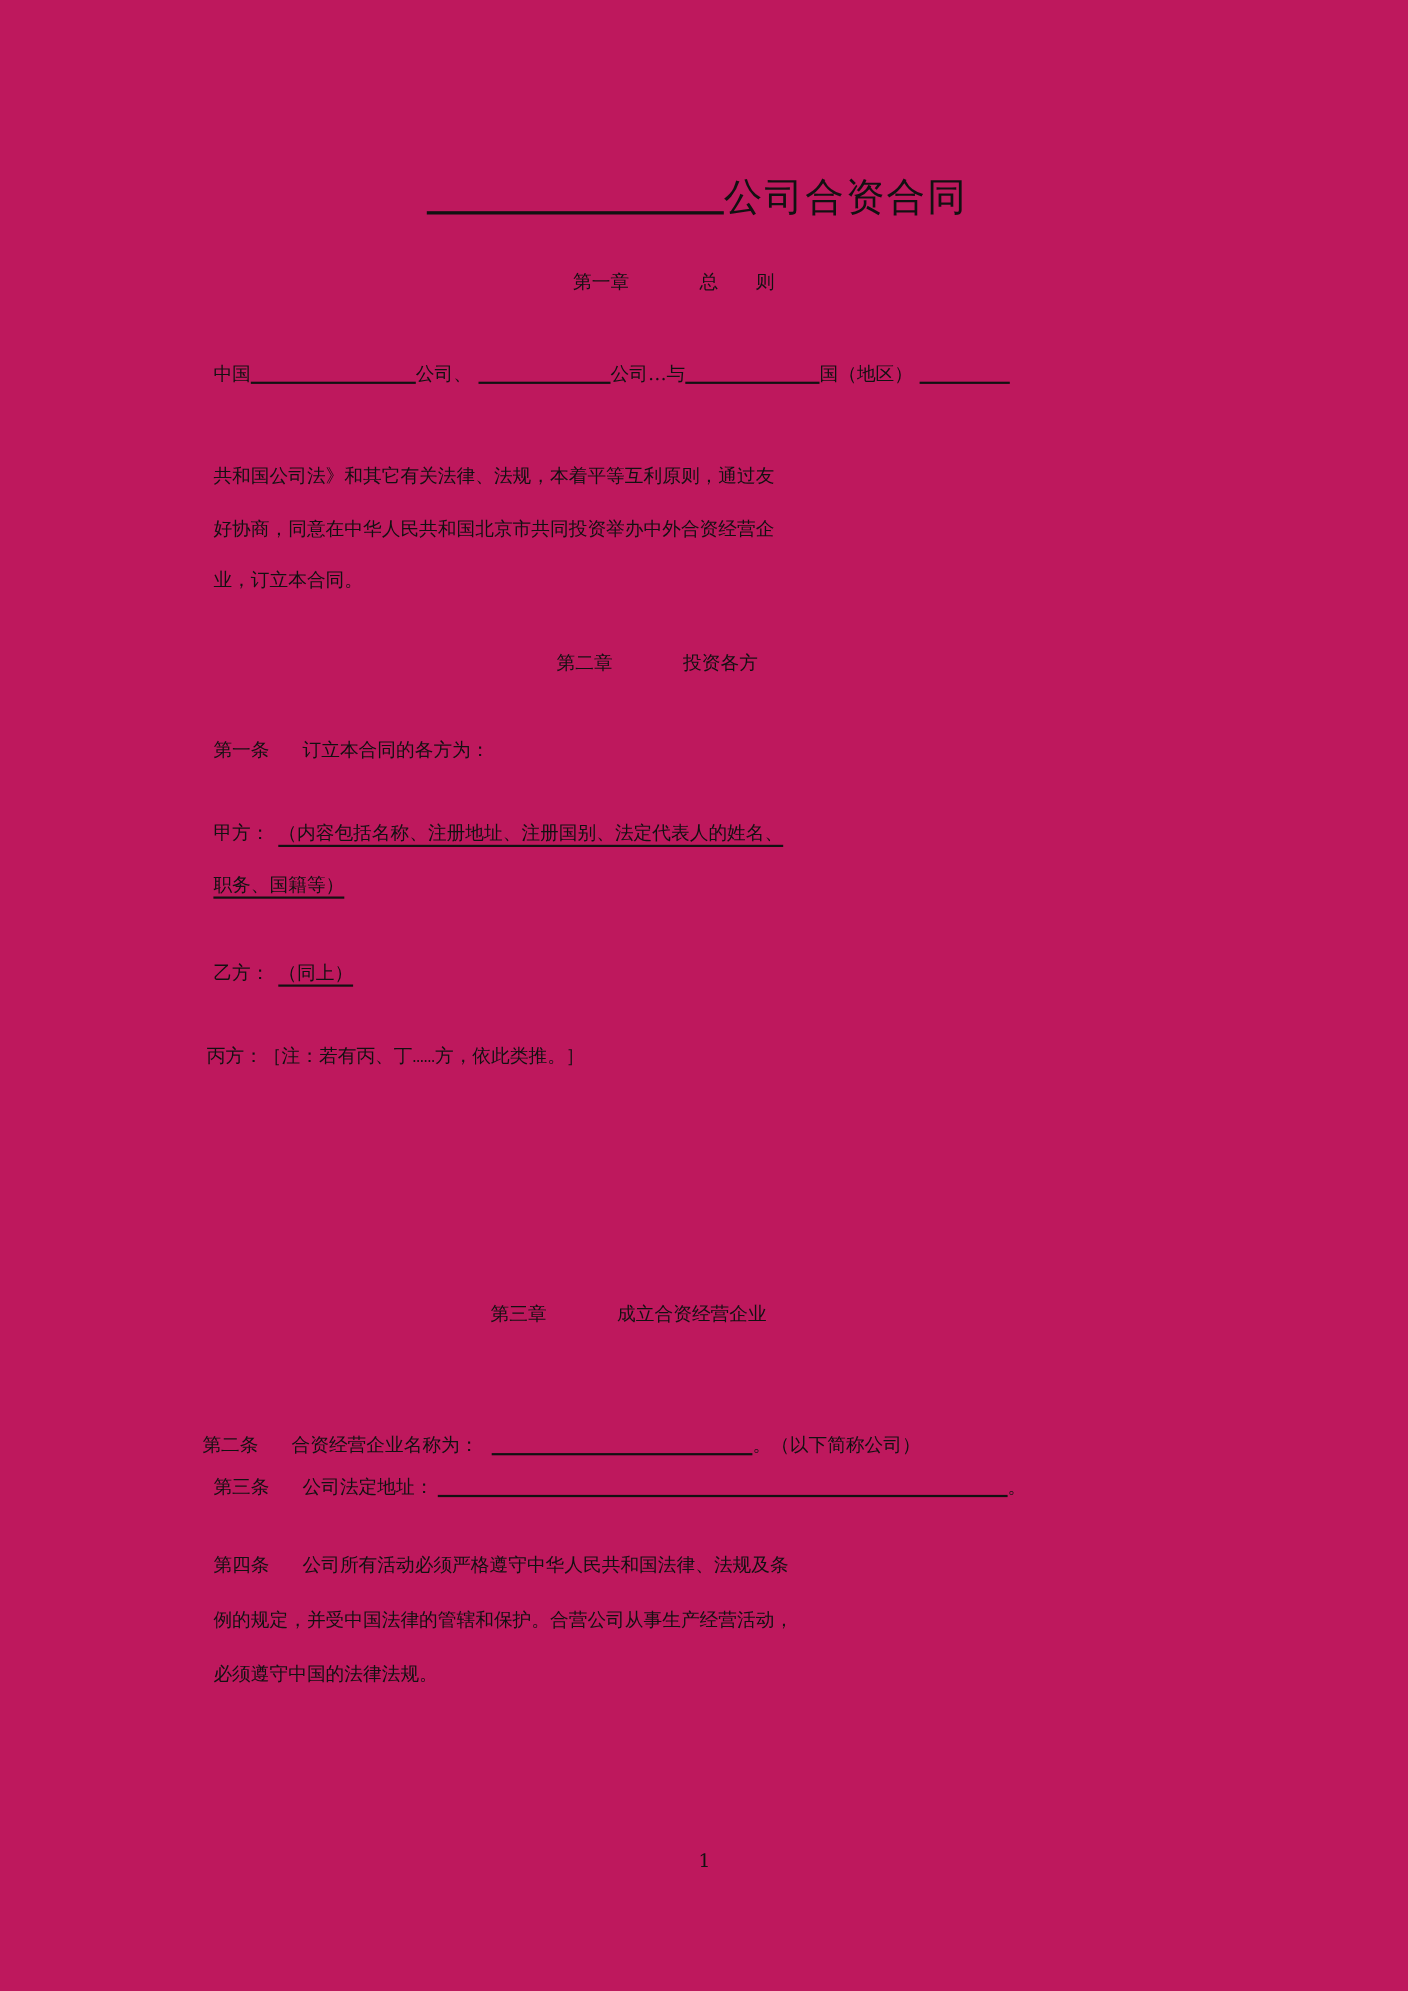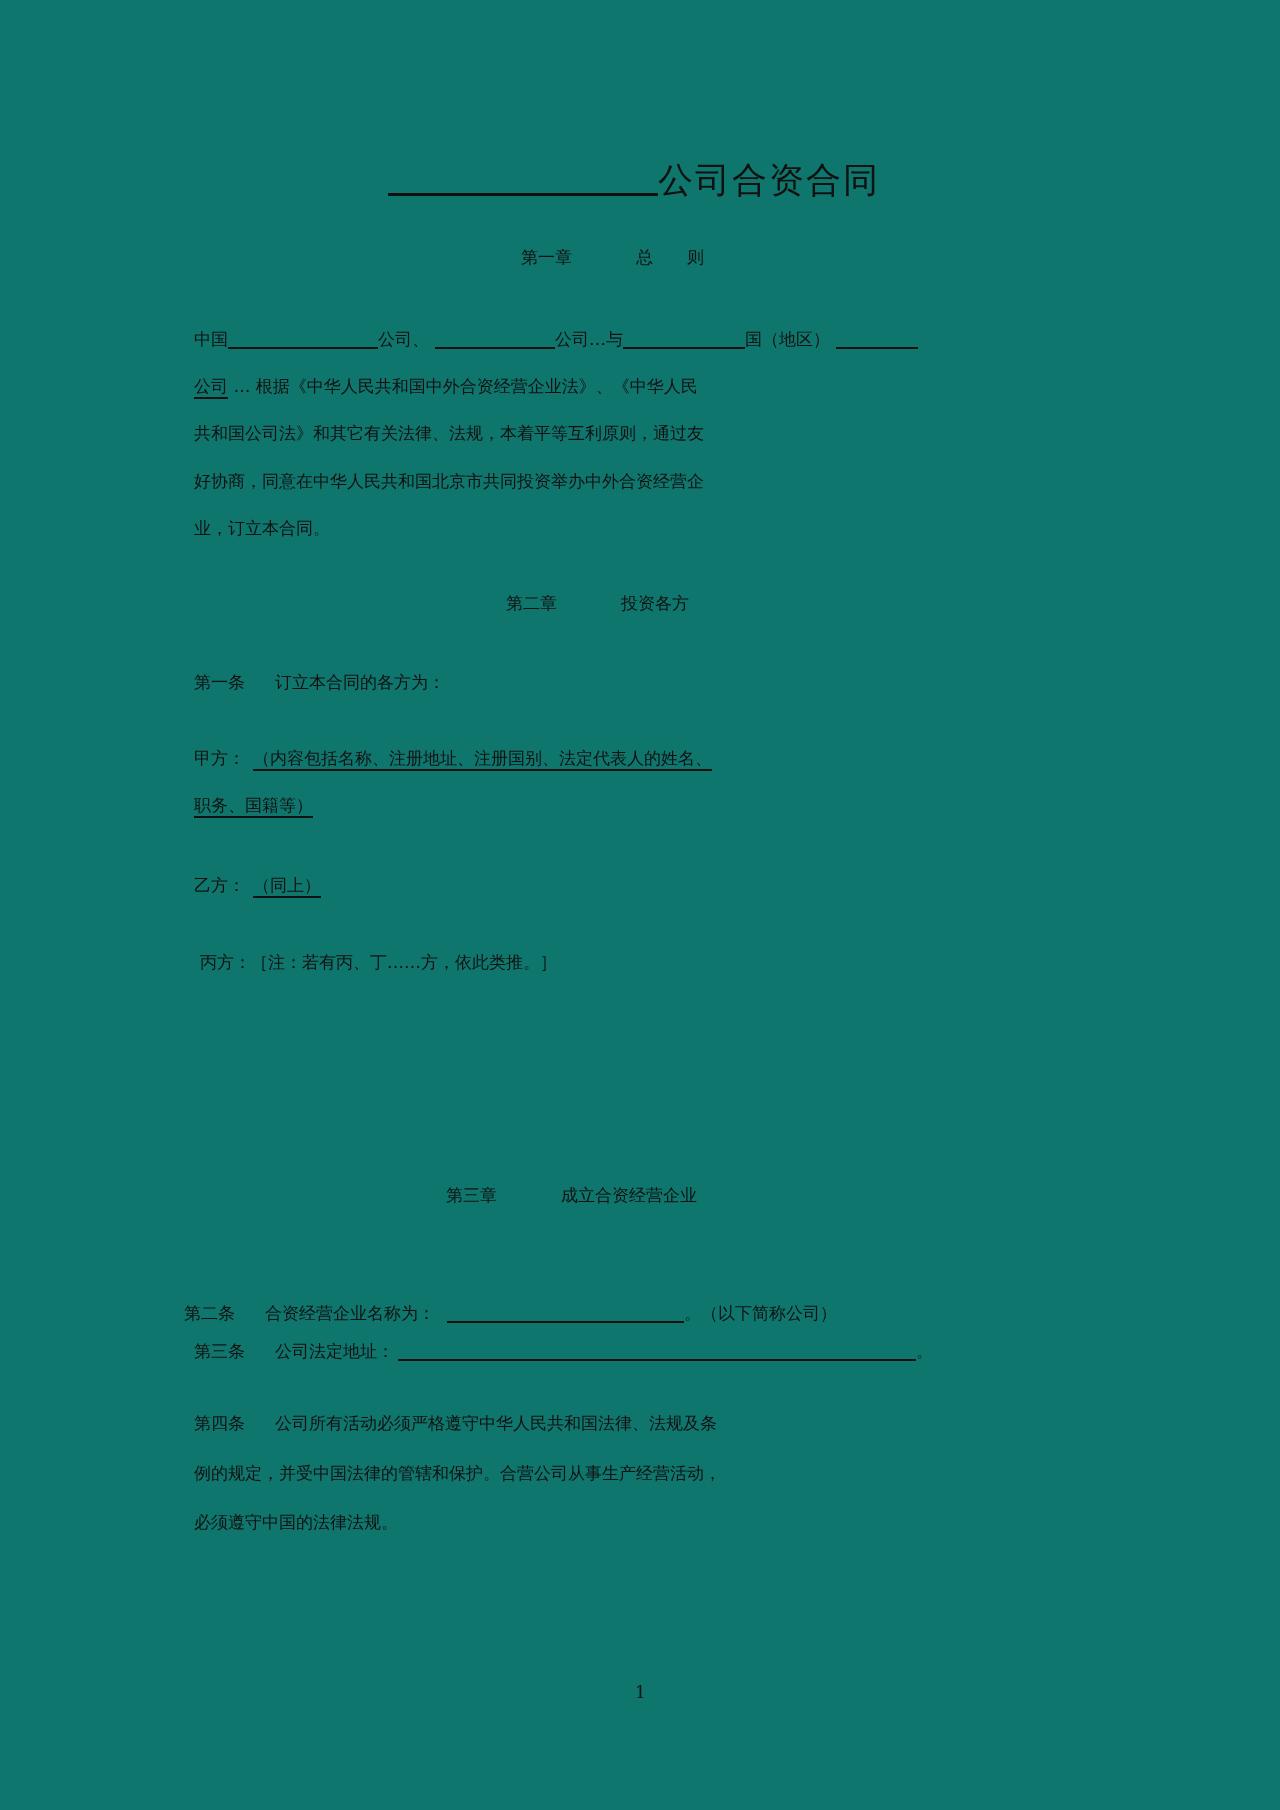--- a/index.html
+++ b/index.html
@@ -1,18 +1,18 @@
 <!DOCTYPE html>
 <html><head>
 <meta charset="utf-8">
 <style>
   html, body { margin: 0; padding: 0; background: #ffffff; }
   body { width: 1280px; height: 1810px; position: relative; overflow: hidden;
          font-family: "DejaVu Serif", "Liberation Serif", serif; color: #111111; }
-  .page { position: absolute; left: 0; top: 0; width: 1280px; height: 1810px; background: #0f766e; }
+  .page { position: absolute; left: 0; top: 0; width: 1280px; height: 1810px; background: #be185d; }
   .line { position: absolute; white-space: nowrap; font-size: 17px; line-height: 34px; height: 34px; }
   .title { font-size: 35px; line-height: 44px; height: 44px; }
   .blank { display: inline-block; border-bottom: 2px solid #111; height: 26px; vertical-align: baseline; margin-bottom: -4px; }
   .title .blank { border-bottom-width: 3px; height: 30px; }
   .ul { text-decoration: underline; text-decoration-thickness: 2px; text-underline-offset: 5px; }
   .gap { display: inline-block; }
   .pagenum { font-size: 17px; line-height: 20px; height: 20px; }
 </style>
 </head>
 <body>
@@ -22,23 +22,20 @@
   <div class="line title" style="left:388px; top:158px;">
     <span class="blank" style="width:270px;"></span><span style="letter-spacing:2px;">公司合资合同</span>
   </div>
 
   <div class="line" style="left:521px; top:240px;">
     <span>第一章</span><span class="gap" style="width:64px;"></span><span>总</span><span class="gap" style="width:34px;"></span><span>则</span>
   </div>
 
   <div class="line" style="left:194px; top:321px;">
     <span>中国</span><span class="blank" style="width:150px;"></span><span>公司、</span><span class="gap" style="width:6px;"></span><span class="blank" style="width:120px;"></span><span>公司…与</span><span class="blank" style="width:122px;"></span><span>国（地区）</span><span class="gap" style="width:6px;"></span><span class="blank" style="width:82px;"></span>
-  </div>
-  <div class="line" style="left:194px; top:369px;">
-    <span class="ul">公司</span><span> … 根据《中华人民共和国中外合资经营企业法》、《中华人民</span>
   </div>
   <div class="line" style="left:194px; top:416px;">
     <span>共和国公司法》和其它有关法律、法规，本着平等互利原则，通过友</span>
   </div>
   <div class="line" style="left:194px; top:464px;">
     <span>好协商，同意在中华人民共和国北京市共同投资举办中外合资经营企</span>
   </div>
   <div class="line" style="left:194px; top:511px;">
     <span>业，订立本合同。</span>
   </div>
@@ -55,21 +52,21 @@
     <span>第一条</span><span class="gap" style="width:30px;"></span><span>订立本合同的各方为：</span>
   </div>
   <div class="line" style="left:194px; top:788px;">
     <span class="ul">职务、国籍等）</span>
   </div>
 
   <div class="line" style="left:194px; top:868px;">
     <span>乙方：</span><span class="gap" style="width:8px;"></span><span class="ul">（同上）</span>
   </div>
 
-  <div class="line" style="left:200px; top:945px;">
+  <div class="line" style="left:188px; top:945px;font-family:Liberation Mono, monospace;">
     <span>丙方：</span><span>［注：若有丙、丁……方，依此类推。］</span>
   </div>
 
 
   <div class="line" style="left:446px; top:1178px;">
     <span>第三章</span><span class="gap" style="width:64px;"></span><span>成立合资经营企业</span>
   </div>
 
   <div class="line" style="left:184px; top:1255px;margin-top:40px;">
     <span>第二条</span><span class="gap" style="width:30px;"></span><span>合资经营企业名称为：</span><span class="gap" style="width:12px;"></span><span class="blank" style="width:237px;"></span><span>。（以下简称公司）</span>

